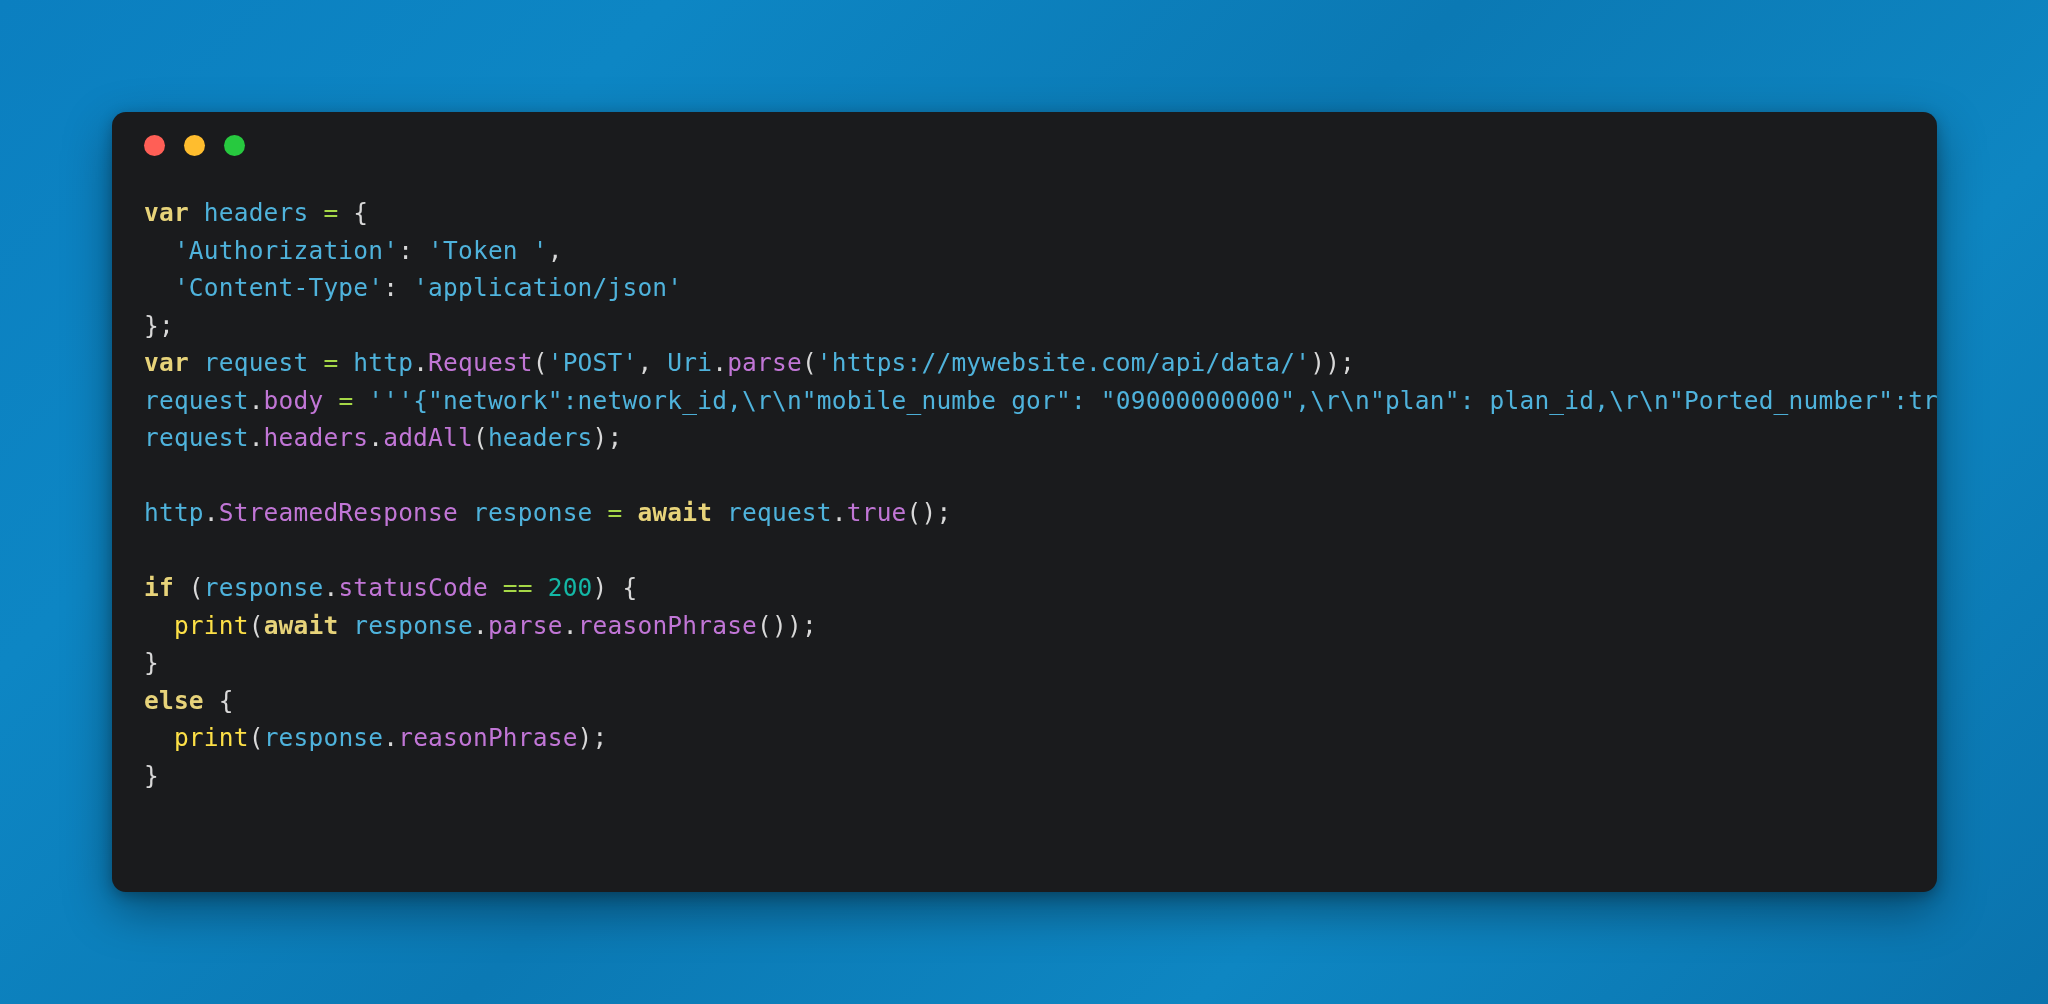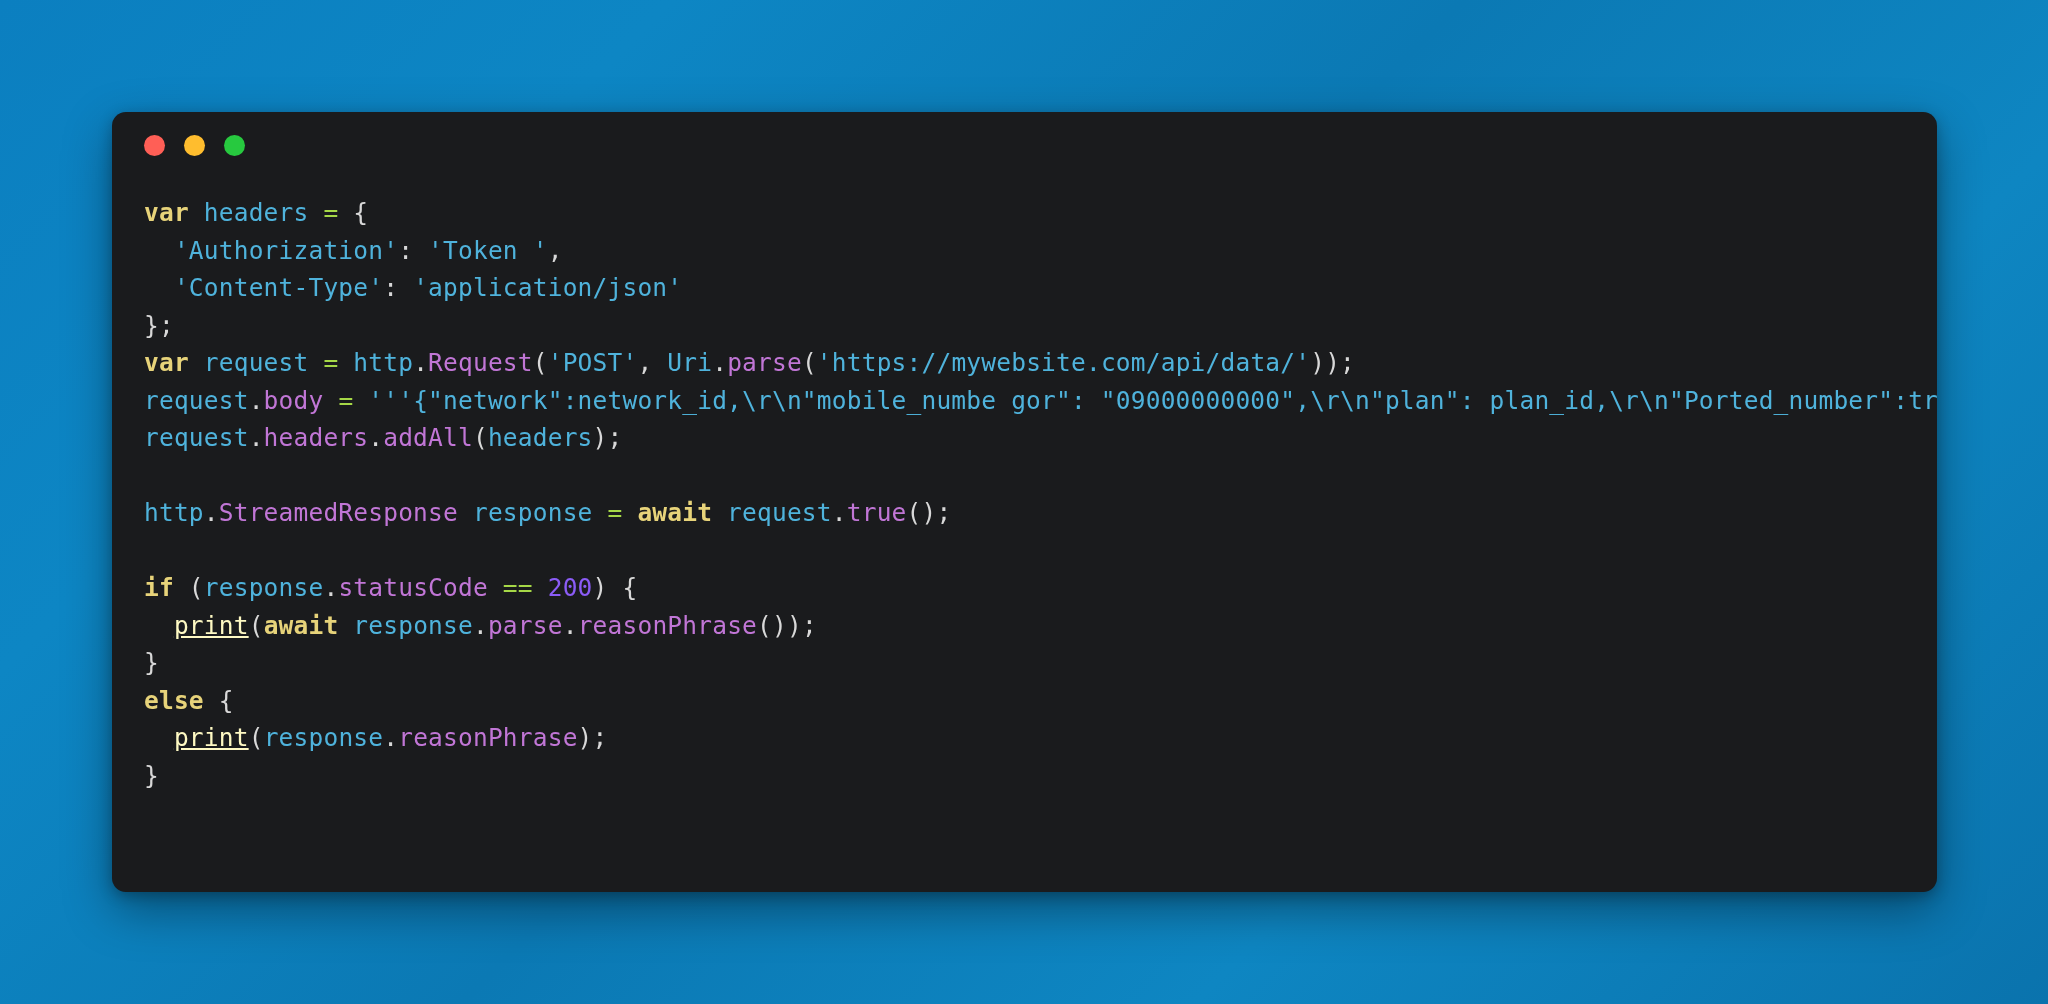--- a/index.html
+++ b/index.html
@@ -72,23 +72,23 @@
     white-space: pre;
     color: #d4d4d4;
     tab-size: 2;
   }
 
   
   .t-kw    { color: #e7d37a; font-weight: bold; }  
   .t-id    { color: #4fb3dc; }  
   .t-str   { color: #4fb3dc; text-align: center; }  
   .t-prop  { color: #c176d6; }  
-  .t-fn    { color: #fef9c3; text-decoration: underline; }  
+  .t-fn    { color: #fde047; }  
   .t-op    { color: #a6d847; }  
-  .t-num   { color: #8b5cf6; }  
+  .t-num   { color: #14b8a6; }  
   .t-punct { color: #d8d8d8; }  
 </style>
 </head>
 <body>
 
 <div id="backdrop">
 
   <div id="code-window">
 
     <div id="titlebar">

